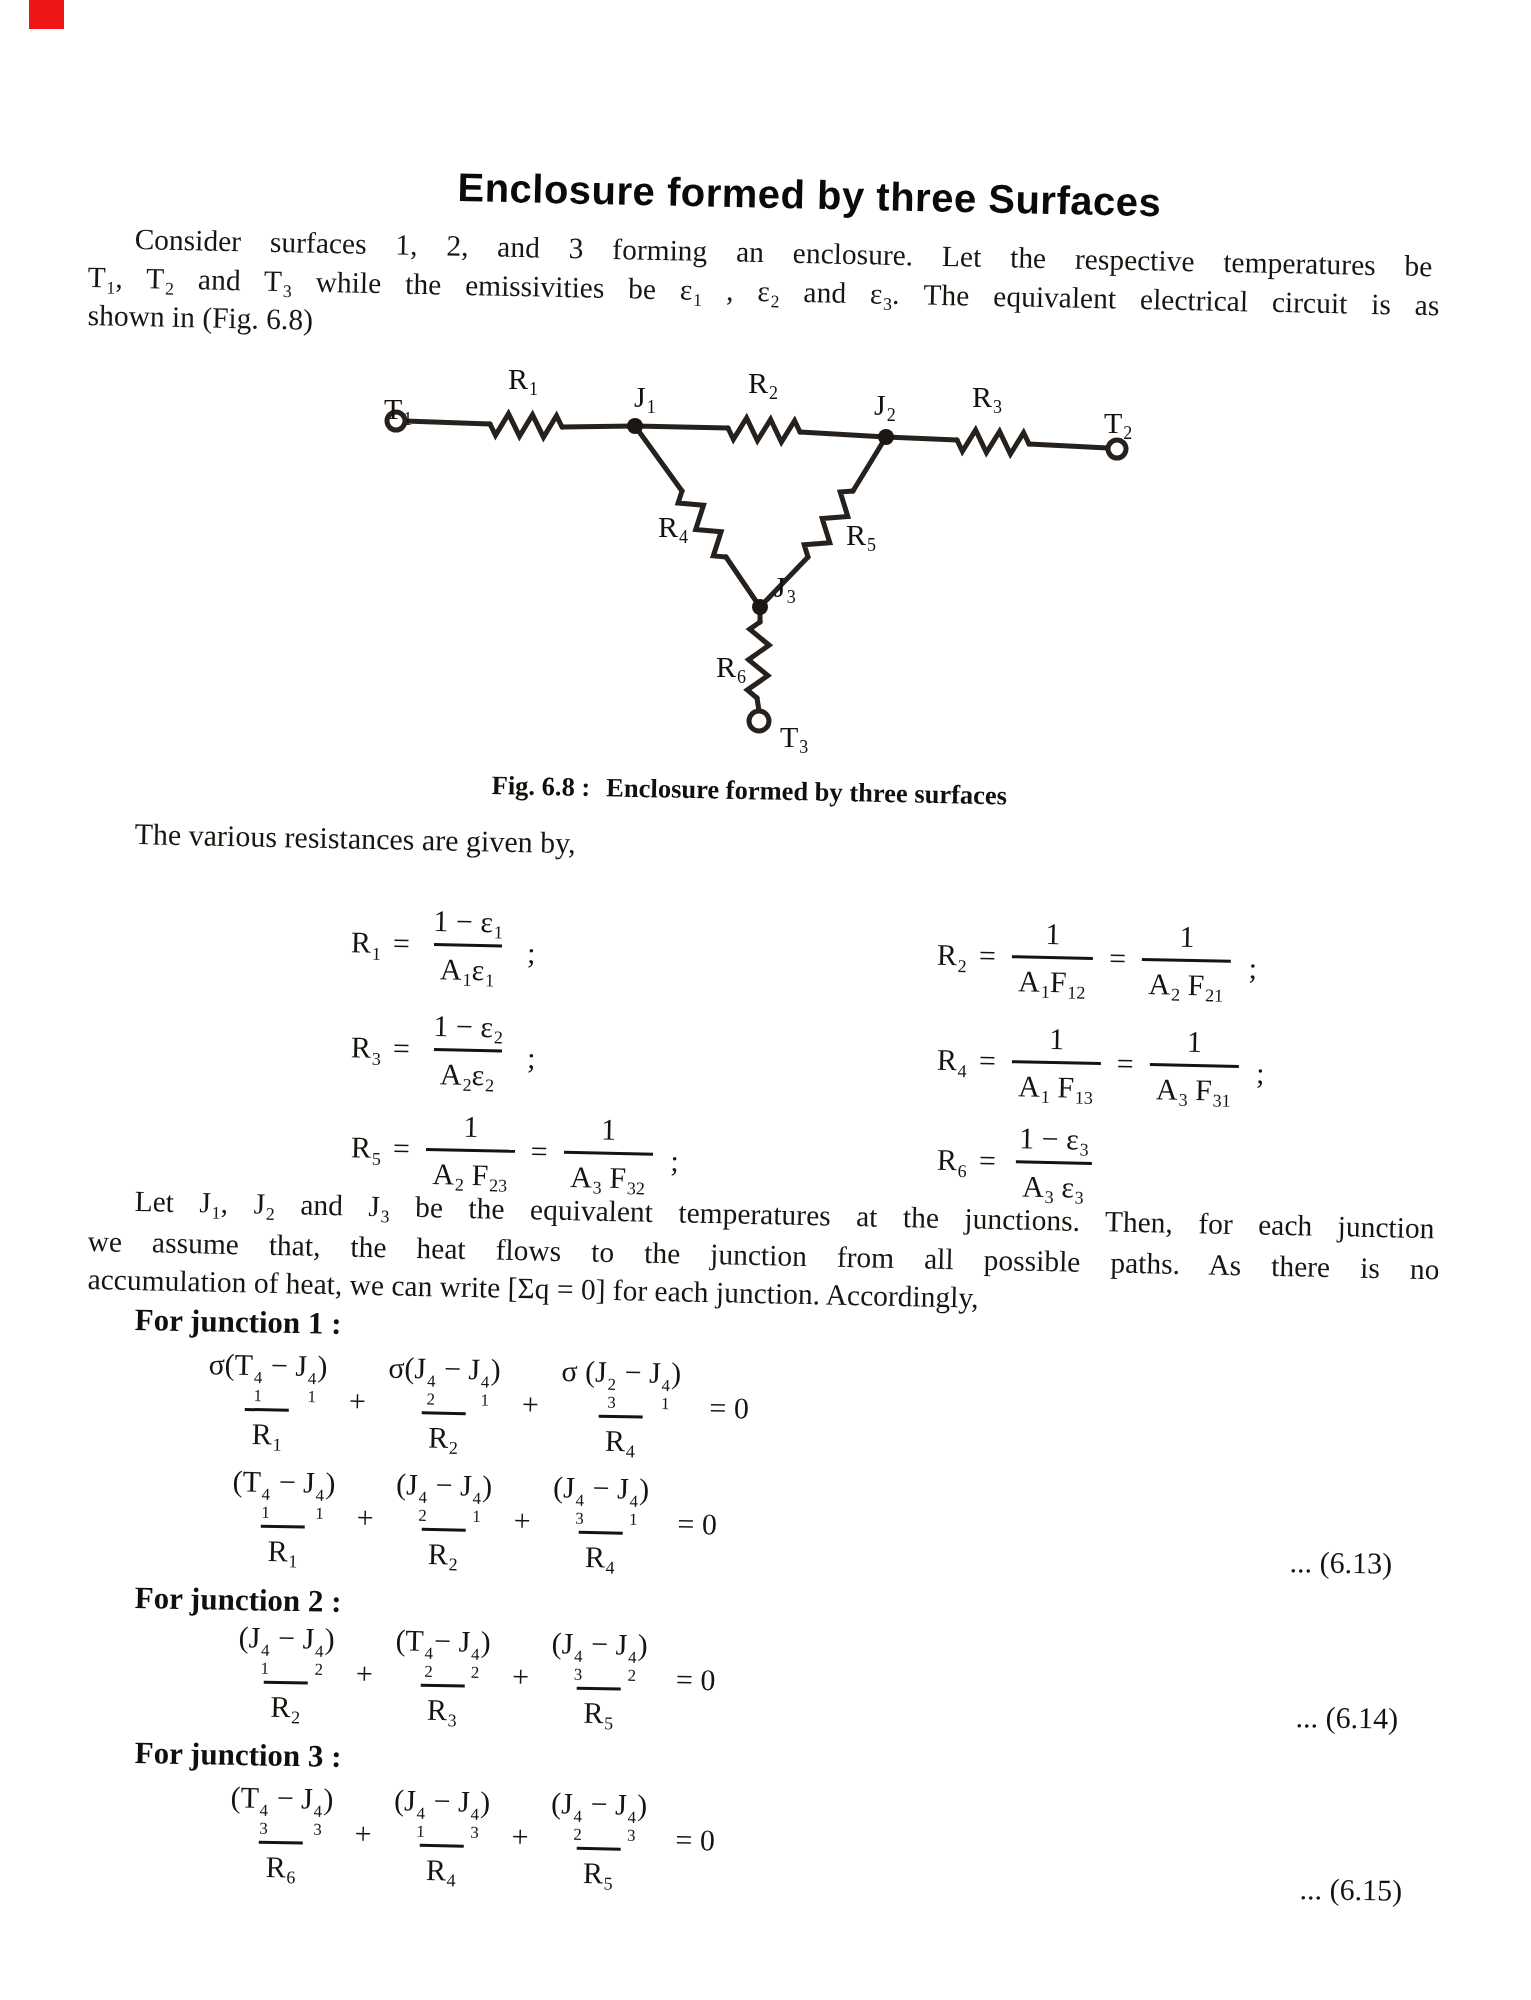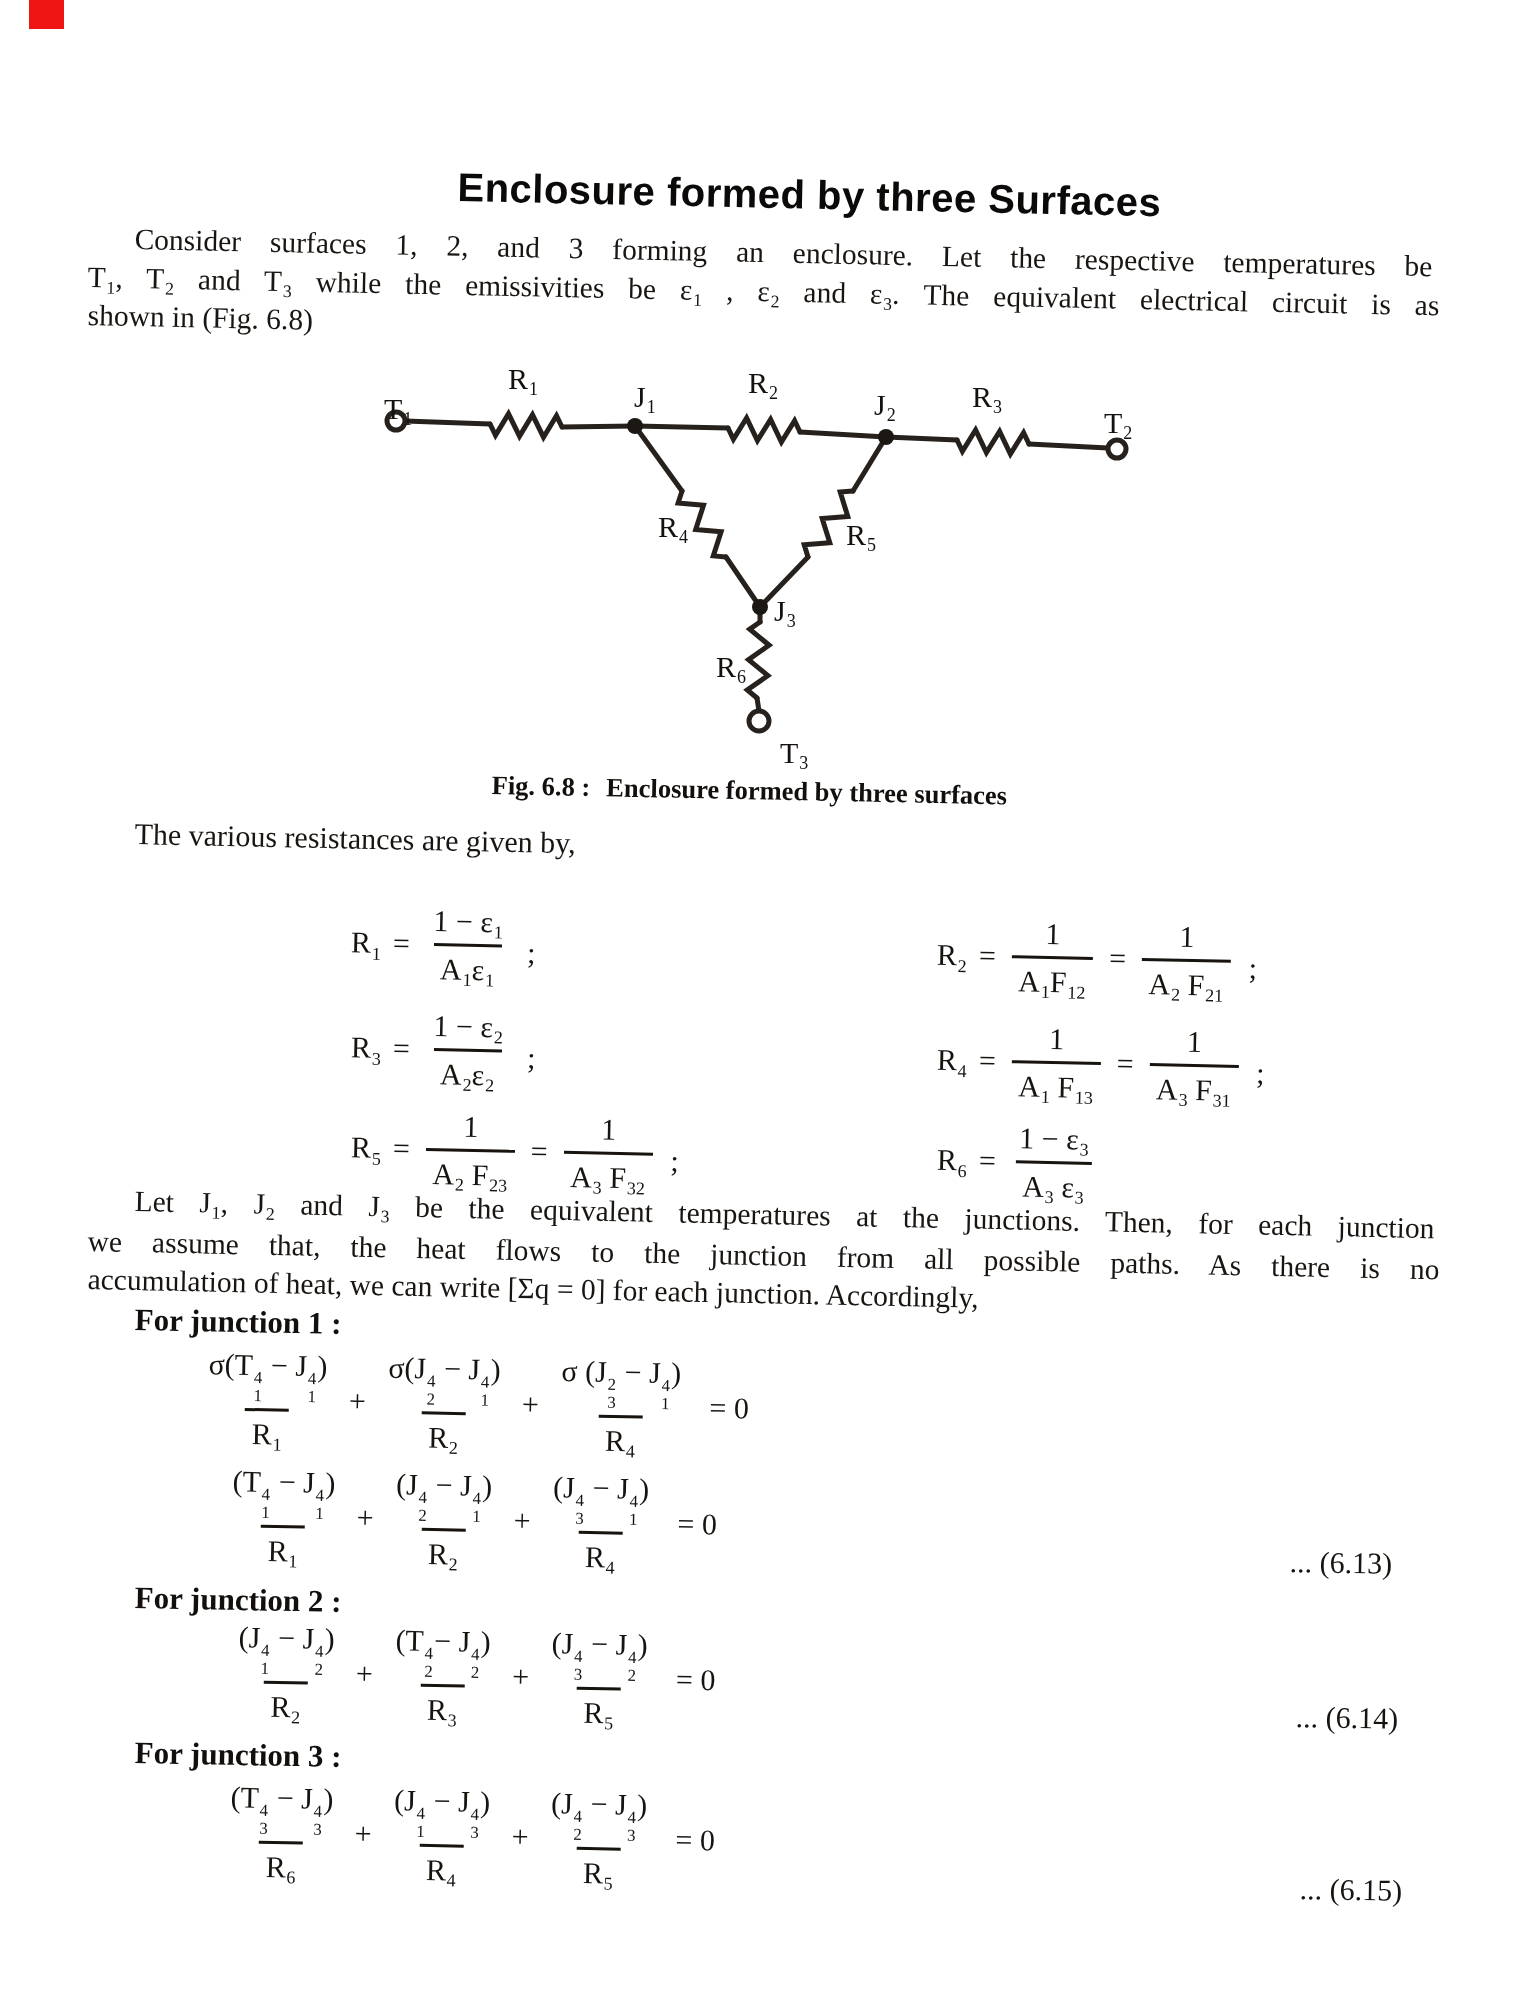--- a/index.html
+++ b/index.html
@@ -102,23 +102,23 @@
   </svg>
   <span class="clabel" style="left:54px;top:32px">T<sub class="sb">1</sub></span>
   <span class="clabel" style="left:178px;top:2px">R<sub class="sb">1</sub></span>
   <span class="clabel" style="left:304px;top:20px">J<sub class="sb">1</sub></span>
   <span class="clabel" style="left:418px;top:6px">R<sub class="sb">2</sub></span>
   <span class="clabel" style="left:544px;top:28px">J<sub class="sb">2</sub></span>
   <span class="clabel" style="left:642px;top:20px">R<sub class="sb">3</sub></span>
   <span class="clabel" style="left:774px;top:46px">T<sub class="sb">2</sub></span>
   <span class="clabel" style="left:328px;top:150px">R<sub class="sb">4</sub></span>
   <span class="clabel" style="left:516px;top:158px">R<sub class="sb">5</sub></span>
-  <span class="clabel" style="left:444px;top:234px">J<sub class="sb">3</sub></span>
+  <span class="clabel" style="left:444px;top:210px">J<sub class="sb">3</sub></span>
   <span class="clabel" style="left:386px;top:290px">R<sub class="sb">6</sub></span>
-  <span class="clabel" style="left:450px;top:376px">T<sub class="sb">3</sub></span>
+  <span class="clabel" style="left:450px;top:360px">T<sub class="sb">3</sub></span>
 </div>
 
 <div class="caption">
   <span class="cap-prefix">Fig. 6.8 :</span><span class="cap-text">Enclosure formed by three surfaces</span>
 </div>
 
 <div class="pline" style="left:135px;top:816px;font-size:30px">The various resistances are given by,</div>
 
 <div class="resrow" style="top:893px">
     <span class="resgroup gl">

